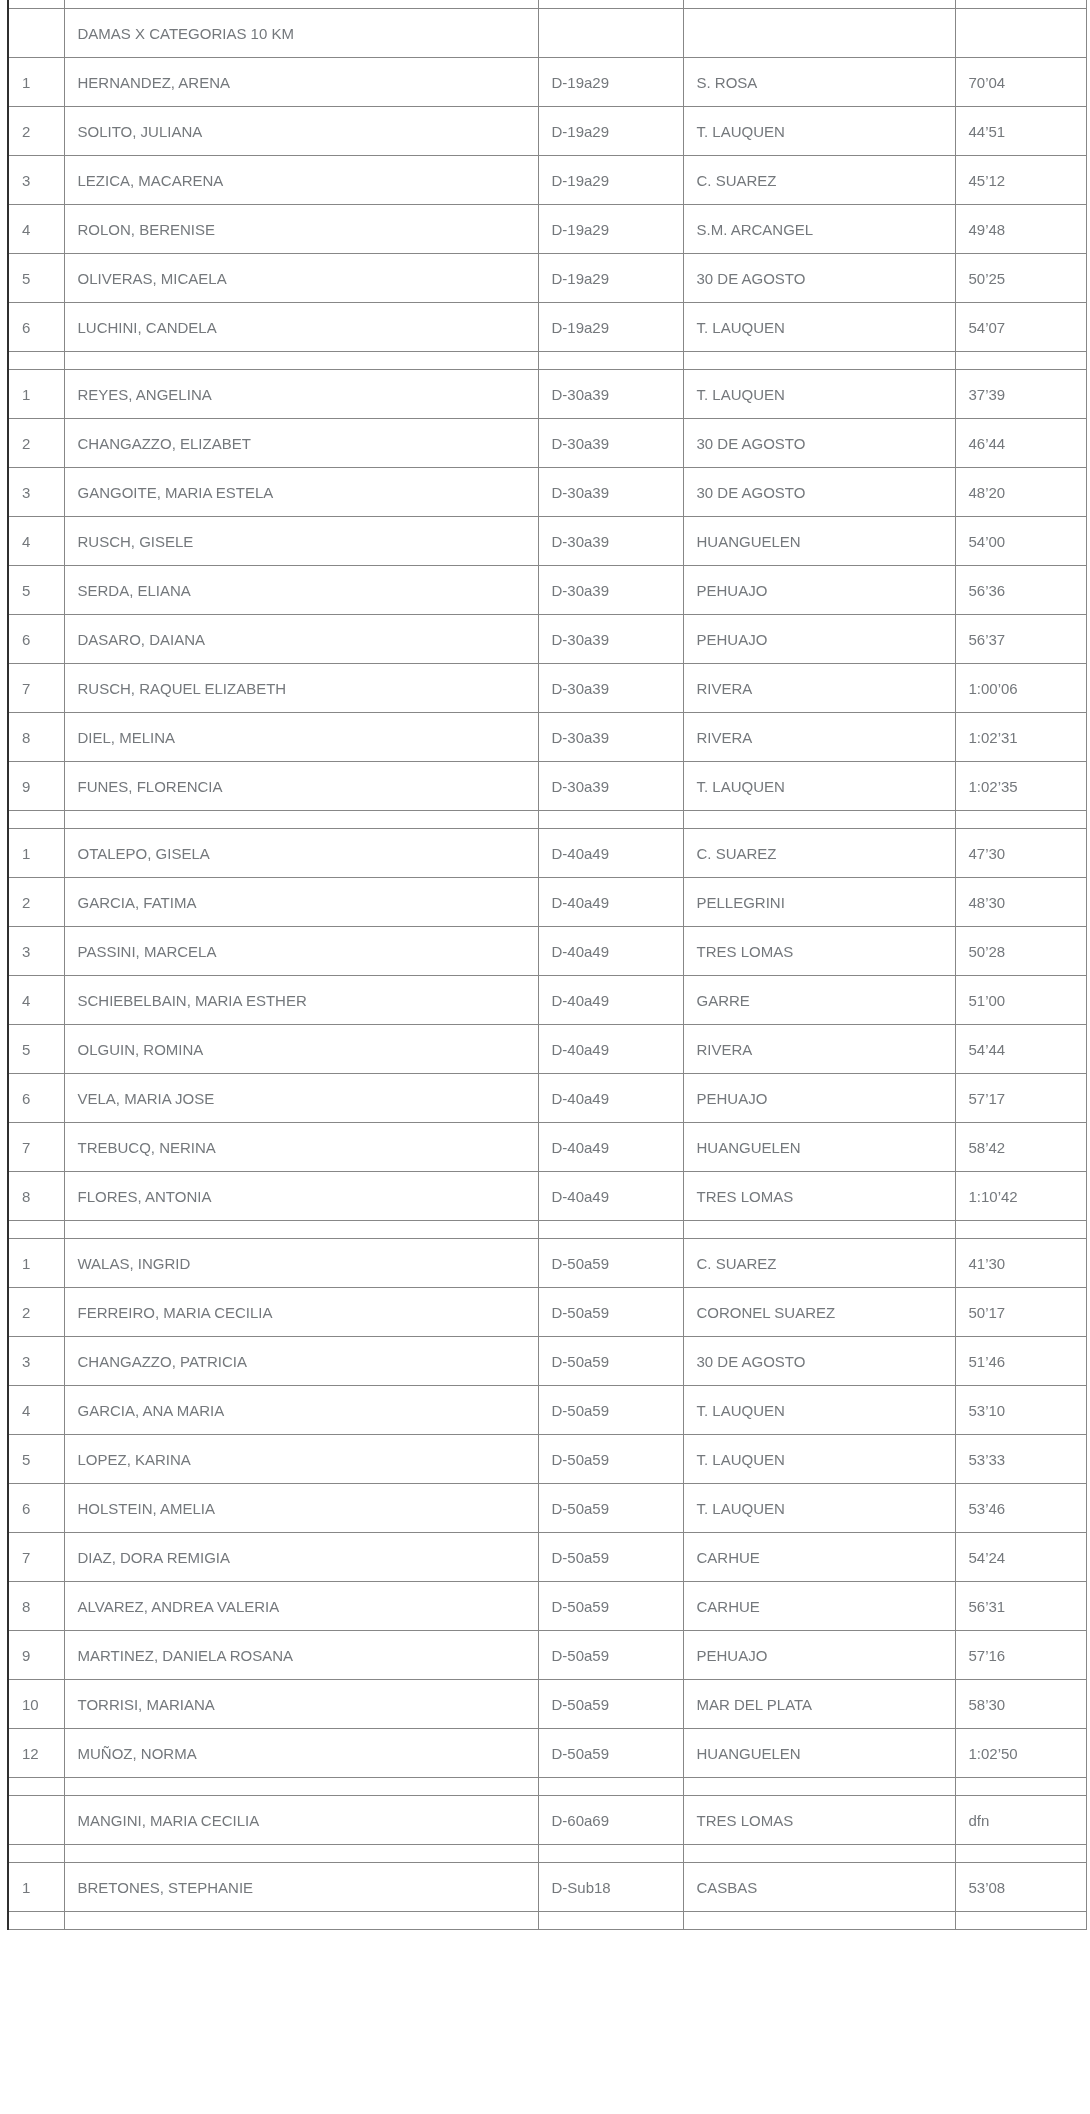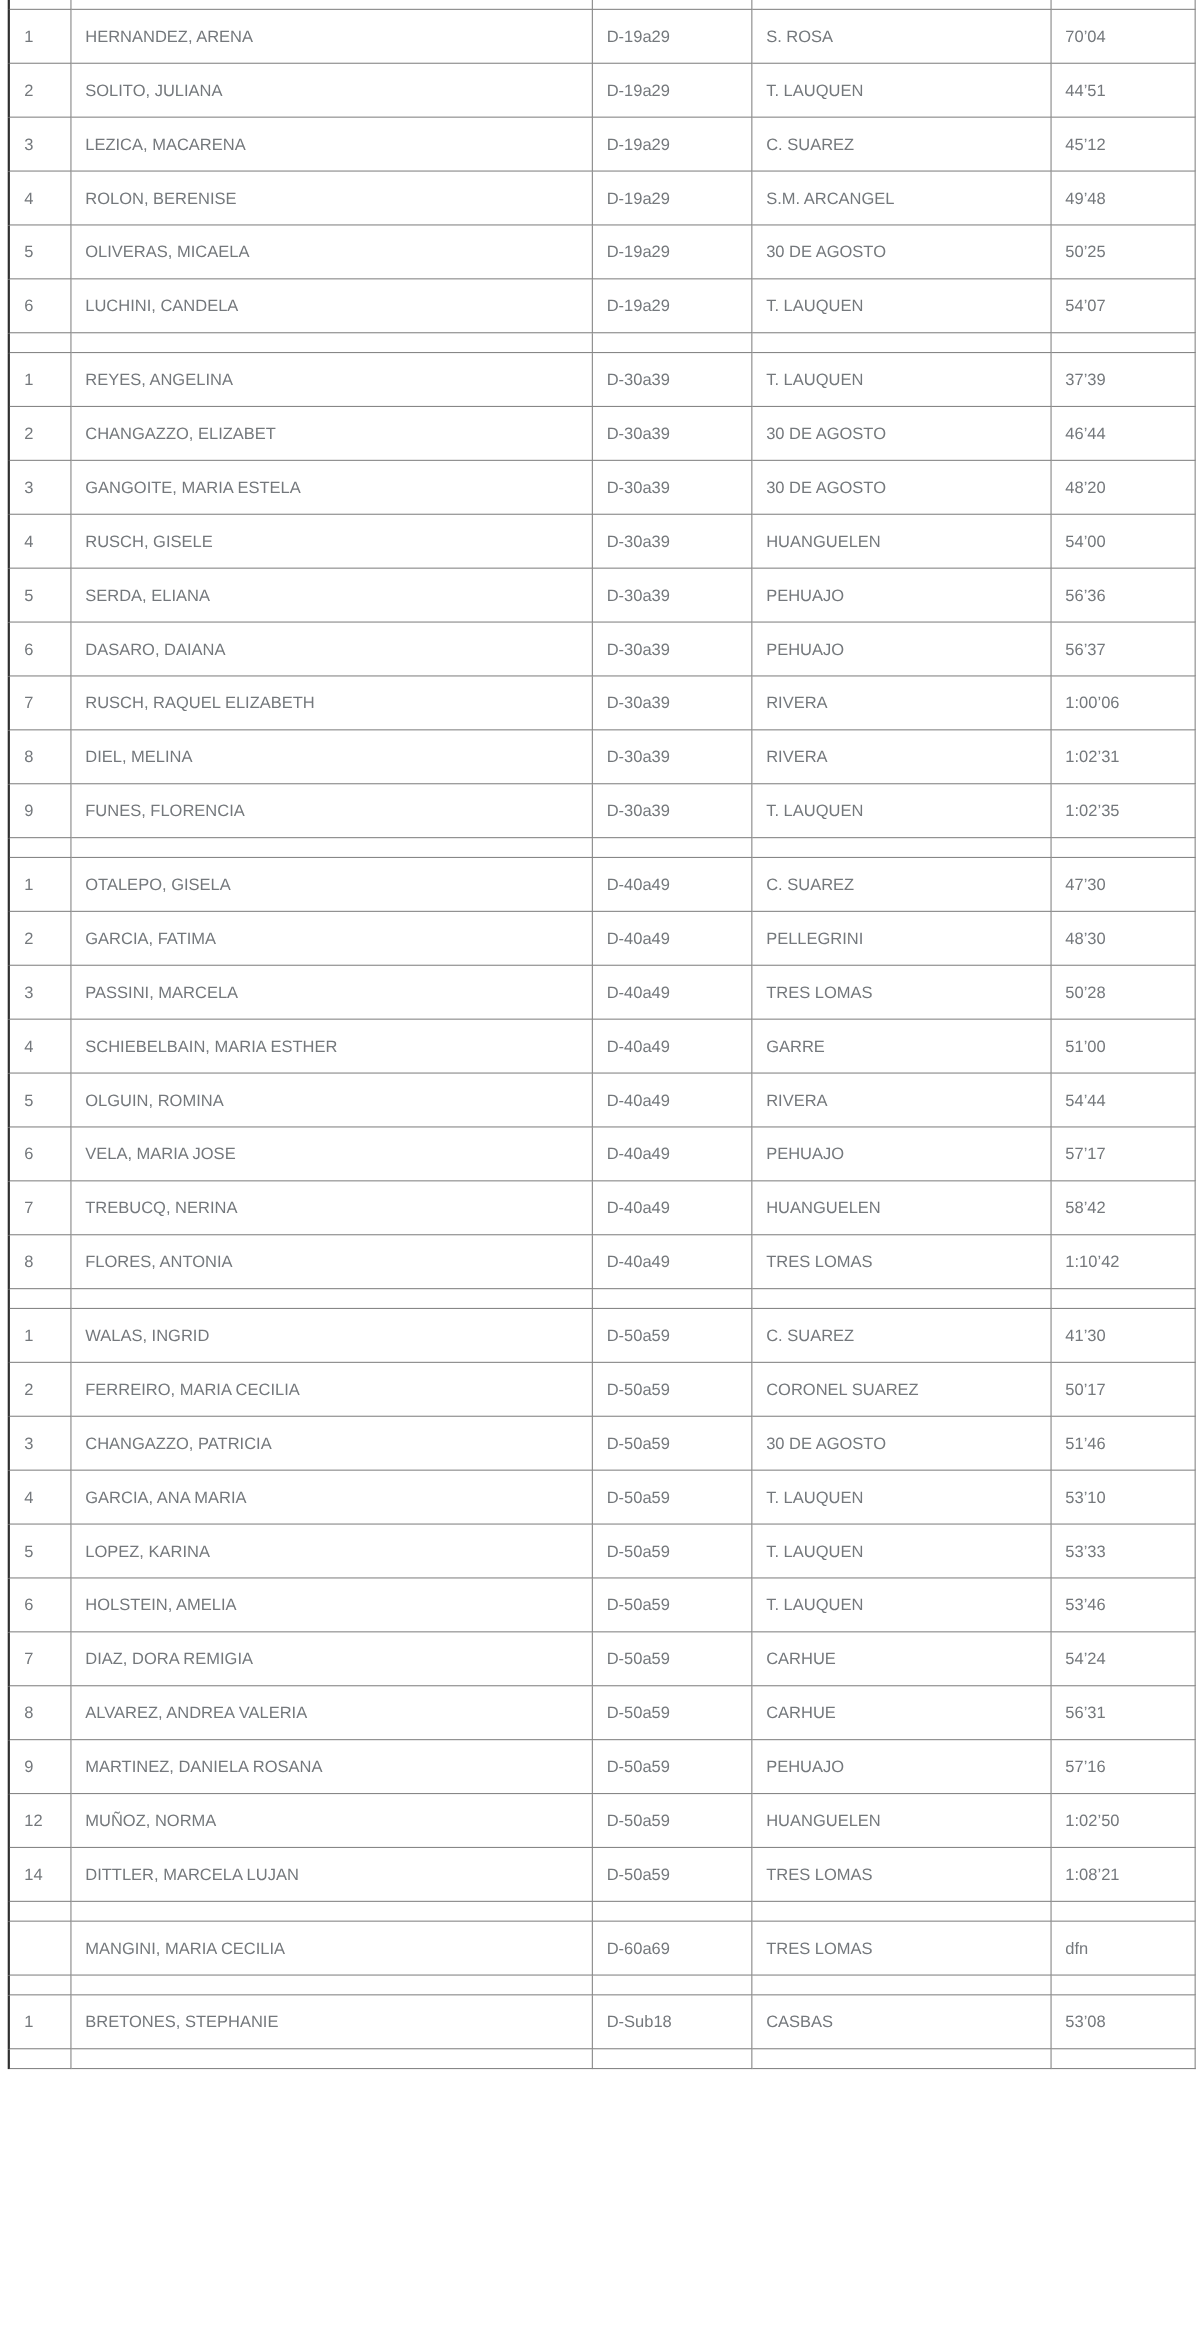--- a/index.html
+++ b/index.html
@@ -56,20 +56,27 @@
     <col style="width:131px">
   </colgroup>
   <tbody id="table-body">
     <tr class="partial-row">
       <td class="first col-pos"></td>
       <td></td>
       <td></td>
       <td></td>
       <td></td>
     </tr>
+    <tr class="title-row">
+      <td class="first col-pos"></td>
+      <td>DAMAS X CATEGORIAS 10 KM</td>
+      <td></td>
+      <td></td>
+      <td></td>
+    </tr>
   <tr class="data-row">
         <td class="col-pos first">1</td>
         <td class="col-name">HERNANDEZ, ARENA</td>
         <td class="col-cat">D-19a29</td>
         <td class="col-loc">S. ROSA</td>
         <td class="col-time">70’04</td>
       </tr>
       <tr class="data-row">
         <td class="col-pos first">2</td>
         <td class="col-name">SOLITO, JULIANA</td>
@@ -302,32 +309,32 @@
         <td class="col-time">56’31</td>
       </tr>
       <tr class="data-row">
         <td class="col-pos first">9</td>
         <td class="col-name">MARTINEZ, DANIELA ROSANA</td>
         <td class="col-cat">D-50a59</td>
         <td class="col-loc">PEHUAJO</td>
         <td class="col-time">57’16</td>
       </tr>
       <tr class="data-row">
+        <td class="col-pos first">10</td>
+        <td class="col-name">TORRISI, MARIANA</td>
+        <td class="col-cat">D-50a59</td>
+        <td class="col-loc">MAR DEL PLATA</td>
+        <td class="col-time">58’30</td>
+      </tr>
+      <tr class="data-row">
         <td class="col-pos first">12</td>
         <td class="col-name">MUÑOZ, NORMA</td>
         <td class="col-cat">D-50a59</td>
         <td class="col-loc">HUANGUELEN</td>
         <td class="col-time">1:02’50</td>
-      </tr>
-      <tr class="data-row">
-        <td class="col-pos first">14</td>
-        <td class="col-name">DITTLER, MARCELA LUJAN</td>
-        <td class="col-cat">D-50a59</td>
-        <td class="col-loc">TRES LOMAS</td>
-        <td class="col-time">1:08’21</td>
       </tr>
       <tr class="sep-row">
         <td class="col-pos first"></td>
         <td class="col-name"></td>
         <td class="col-cat"></td>
         <td class="col-loc"></td>
         <td class="col-time"></td>
       </tr>
       <tr class="data-row">
         <td class="col-pos first"></td>

